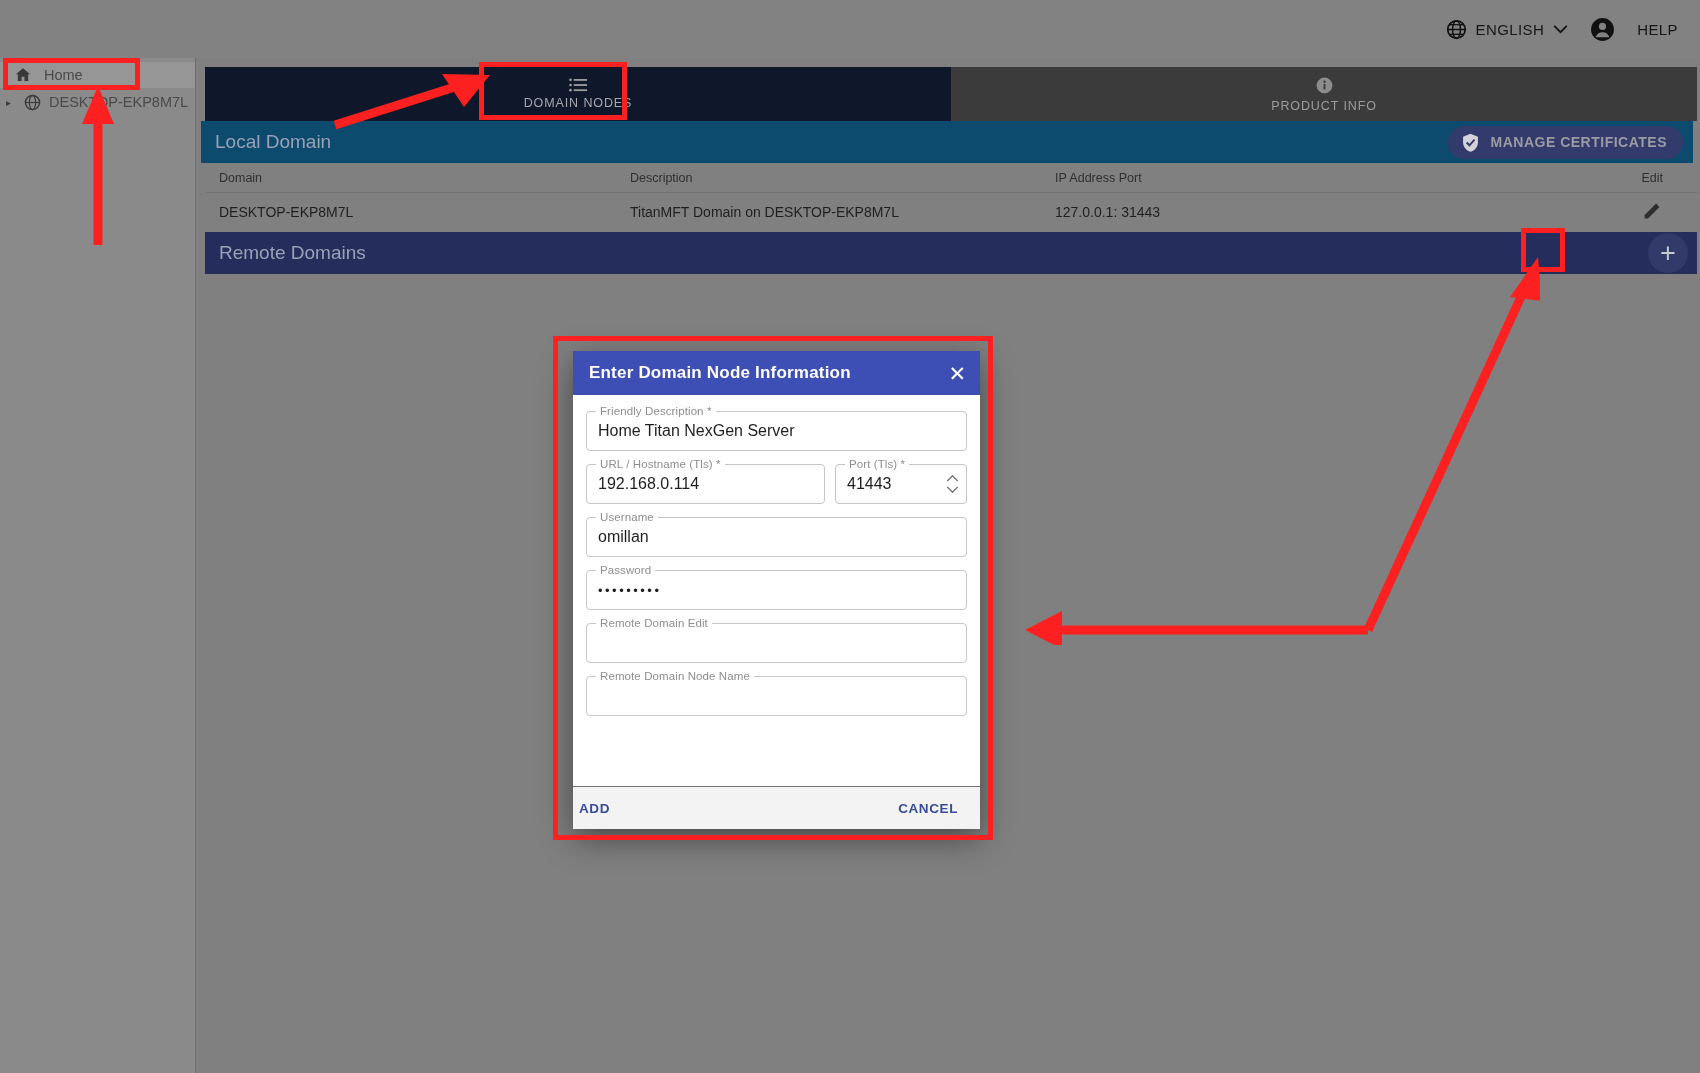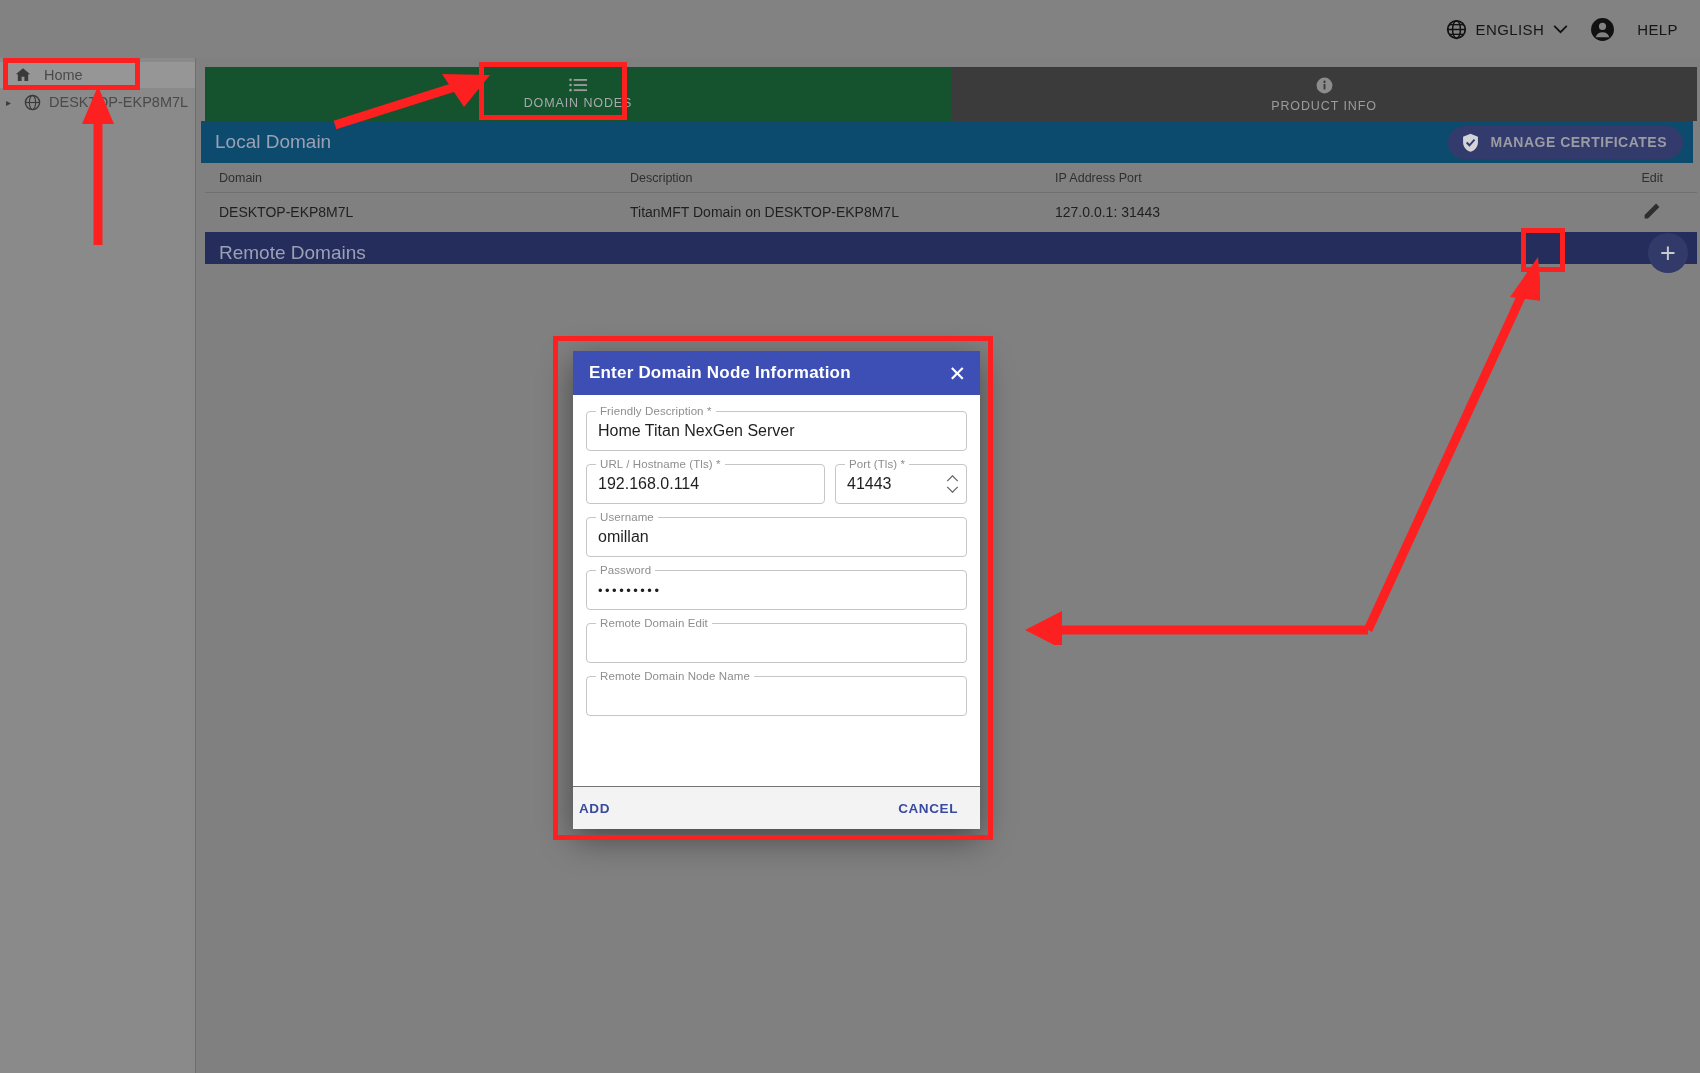--- a/index.html
+++ b/index.html
@@ -58,21 +58,21 @@
   .caret { font-size: 10px; color: #3c3c3c; width: 10px; }
 
   
   .main { position: absolute; left: 201px; top: 58px; width: 1499px; height: 1015px; background: #808080; }
 
   .tabs { display: flex; height: 54px; margin: 9px 0 0 4px; width: 1492px; }
   .tab {
     flex: 1; display: flex; flex-direction: column; align-items: center; justify-content: center;
     gap: 4px; cursor: pointer;
   }
-  .tab.active { background: #14532d; }
+  .tab.active { background: #0f172a; }
   .tab.inactive { background: #3b3b3b; }
   .tab-label { font-size: 12.5px; letter-spacing: .9px; color: #9c9c9c; }
   .tab.active .tab-label { color: #a9a9ad; }
 
   .section-bar {
     height: 42px; background: #0c4a6e; margin-left: 0; width: 1492px;
     display: flex; align-items: center; padding: 0 10px 0 14px; position: relative;
   }
   .section-title { font-size: 19px; color: #9aa1b5; font-weight: 400; }
   .cert-btn {
@@ -89,22 +89,22 @@
   .table-row {
     display: flex; height: 38px; align-items: center; margin-left: 4px; width: 1492px;
     font-size: 14px; color: #1f1f1f;
   }
   .col-domain { width: 425px; padding-left: 14px; }
   .col-desc { width: 425px; }
   .col-ip { width: 440px; }
   .col-edit { width: 190px; text-align: right; padding-right: 22px; }
 
   .remote-bar {
-    height: 32px; background: #252d5c; margin: 1px 0 0 4px; width: 1492px;
-    display: flex; align-items: flex-end; padding-left: 14px; position: relative;
+    height: 42px; background: #252d5c; margin: 1px 0 0 4px; width: 1492px;
+    display: flex; align-items: center; padding-left: 14px; position: relative;
   }
   .fab {
     position: absolute; right: 9px; top: 1px; width: 40px; height: 40px;
     border-radius: 50%; background: #313a68;
     display: flex; align-items: center; justify-content: center;
     color: #c9c9cf; font-size: 27px; font-weight: 300; cursor: pointer;
   }
 
   
   .overlay { position: absolute; left: 0; top: 0; width: 1700px; height: 1073px; }

